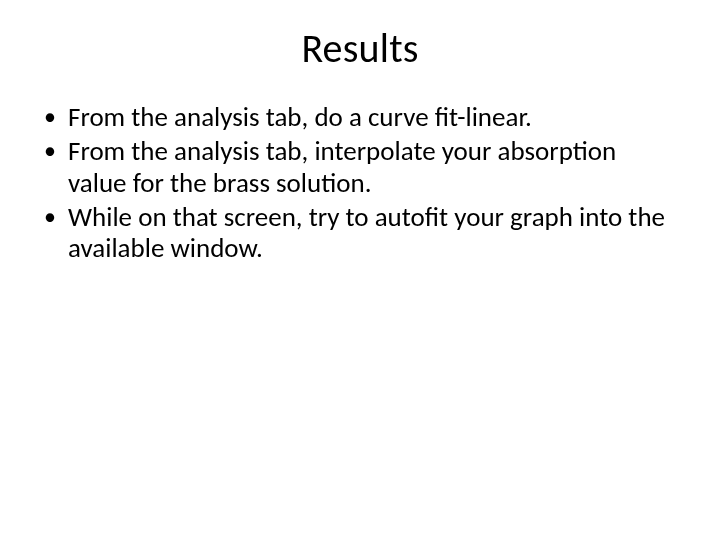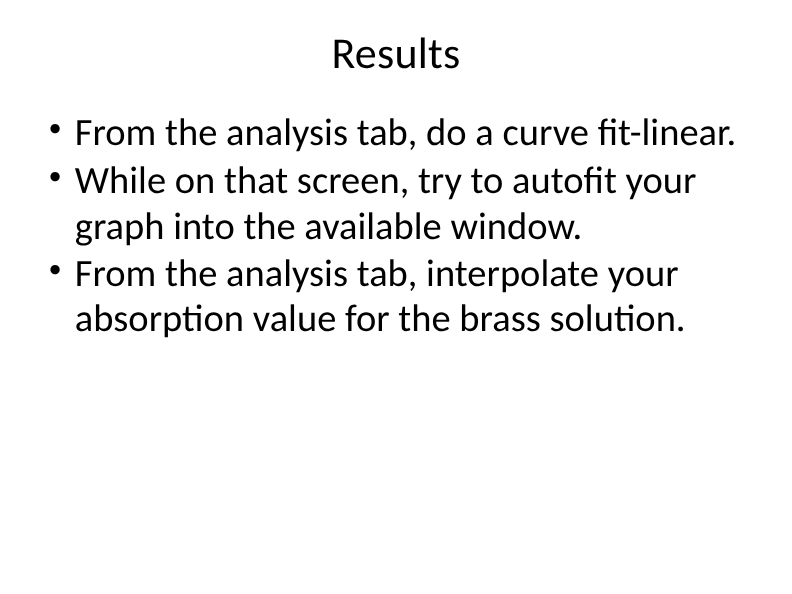--- a/index.html
+++ b/index.html
@@ -24,21 +24,21 @@
     margin: 0 0 28px 0;
     letter-spacing: 0.2px;
   }
   ul.bullets {
     list-style: none;
     margin: 0;
     padding: 0;
   }
   ul.bullets li {
     position: relative;
-    font-size: 35px;
+    font-size: 27px;
     line-height: 1.18;
     padding-left: 28px;
     margin: 0 0 2px 0;
     font-weight: 400;
   }
   ul.bullets li::before {
     content: "•";
     position: absolute;
     left: 4px;
     top: 0;
@@ -46,16 +46,16 @@
     line-height: 1.3;
   }
 </style>
 </head>
 <body>
 
 <div class="slide">
   <h1 class="title">Results</h1>
   <ul class="bullets">
     <li>From the analysis tab, do a curve fit-linear.</li>
+    <li>From the analysis tab, interpolate your absorption value for the brass solution.</li>
     <li>While on that screen, try to autofit your graph into the available window.</li>
-    <li>From the analysis tab, interpolate your absorption value for the brass solution.</li>
   </ul>
 </div>
 
 </body></html>

